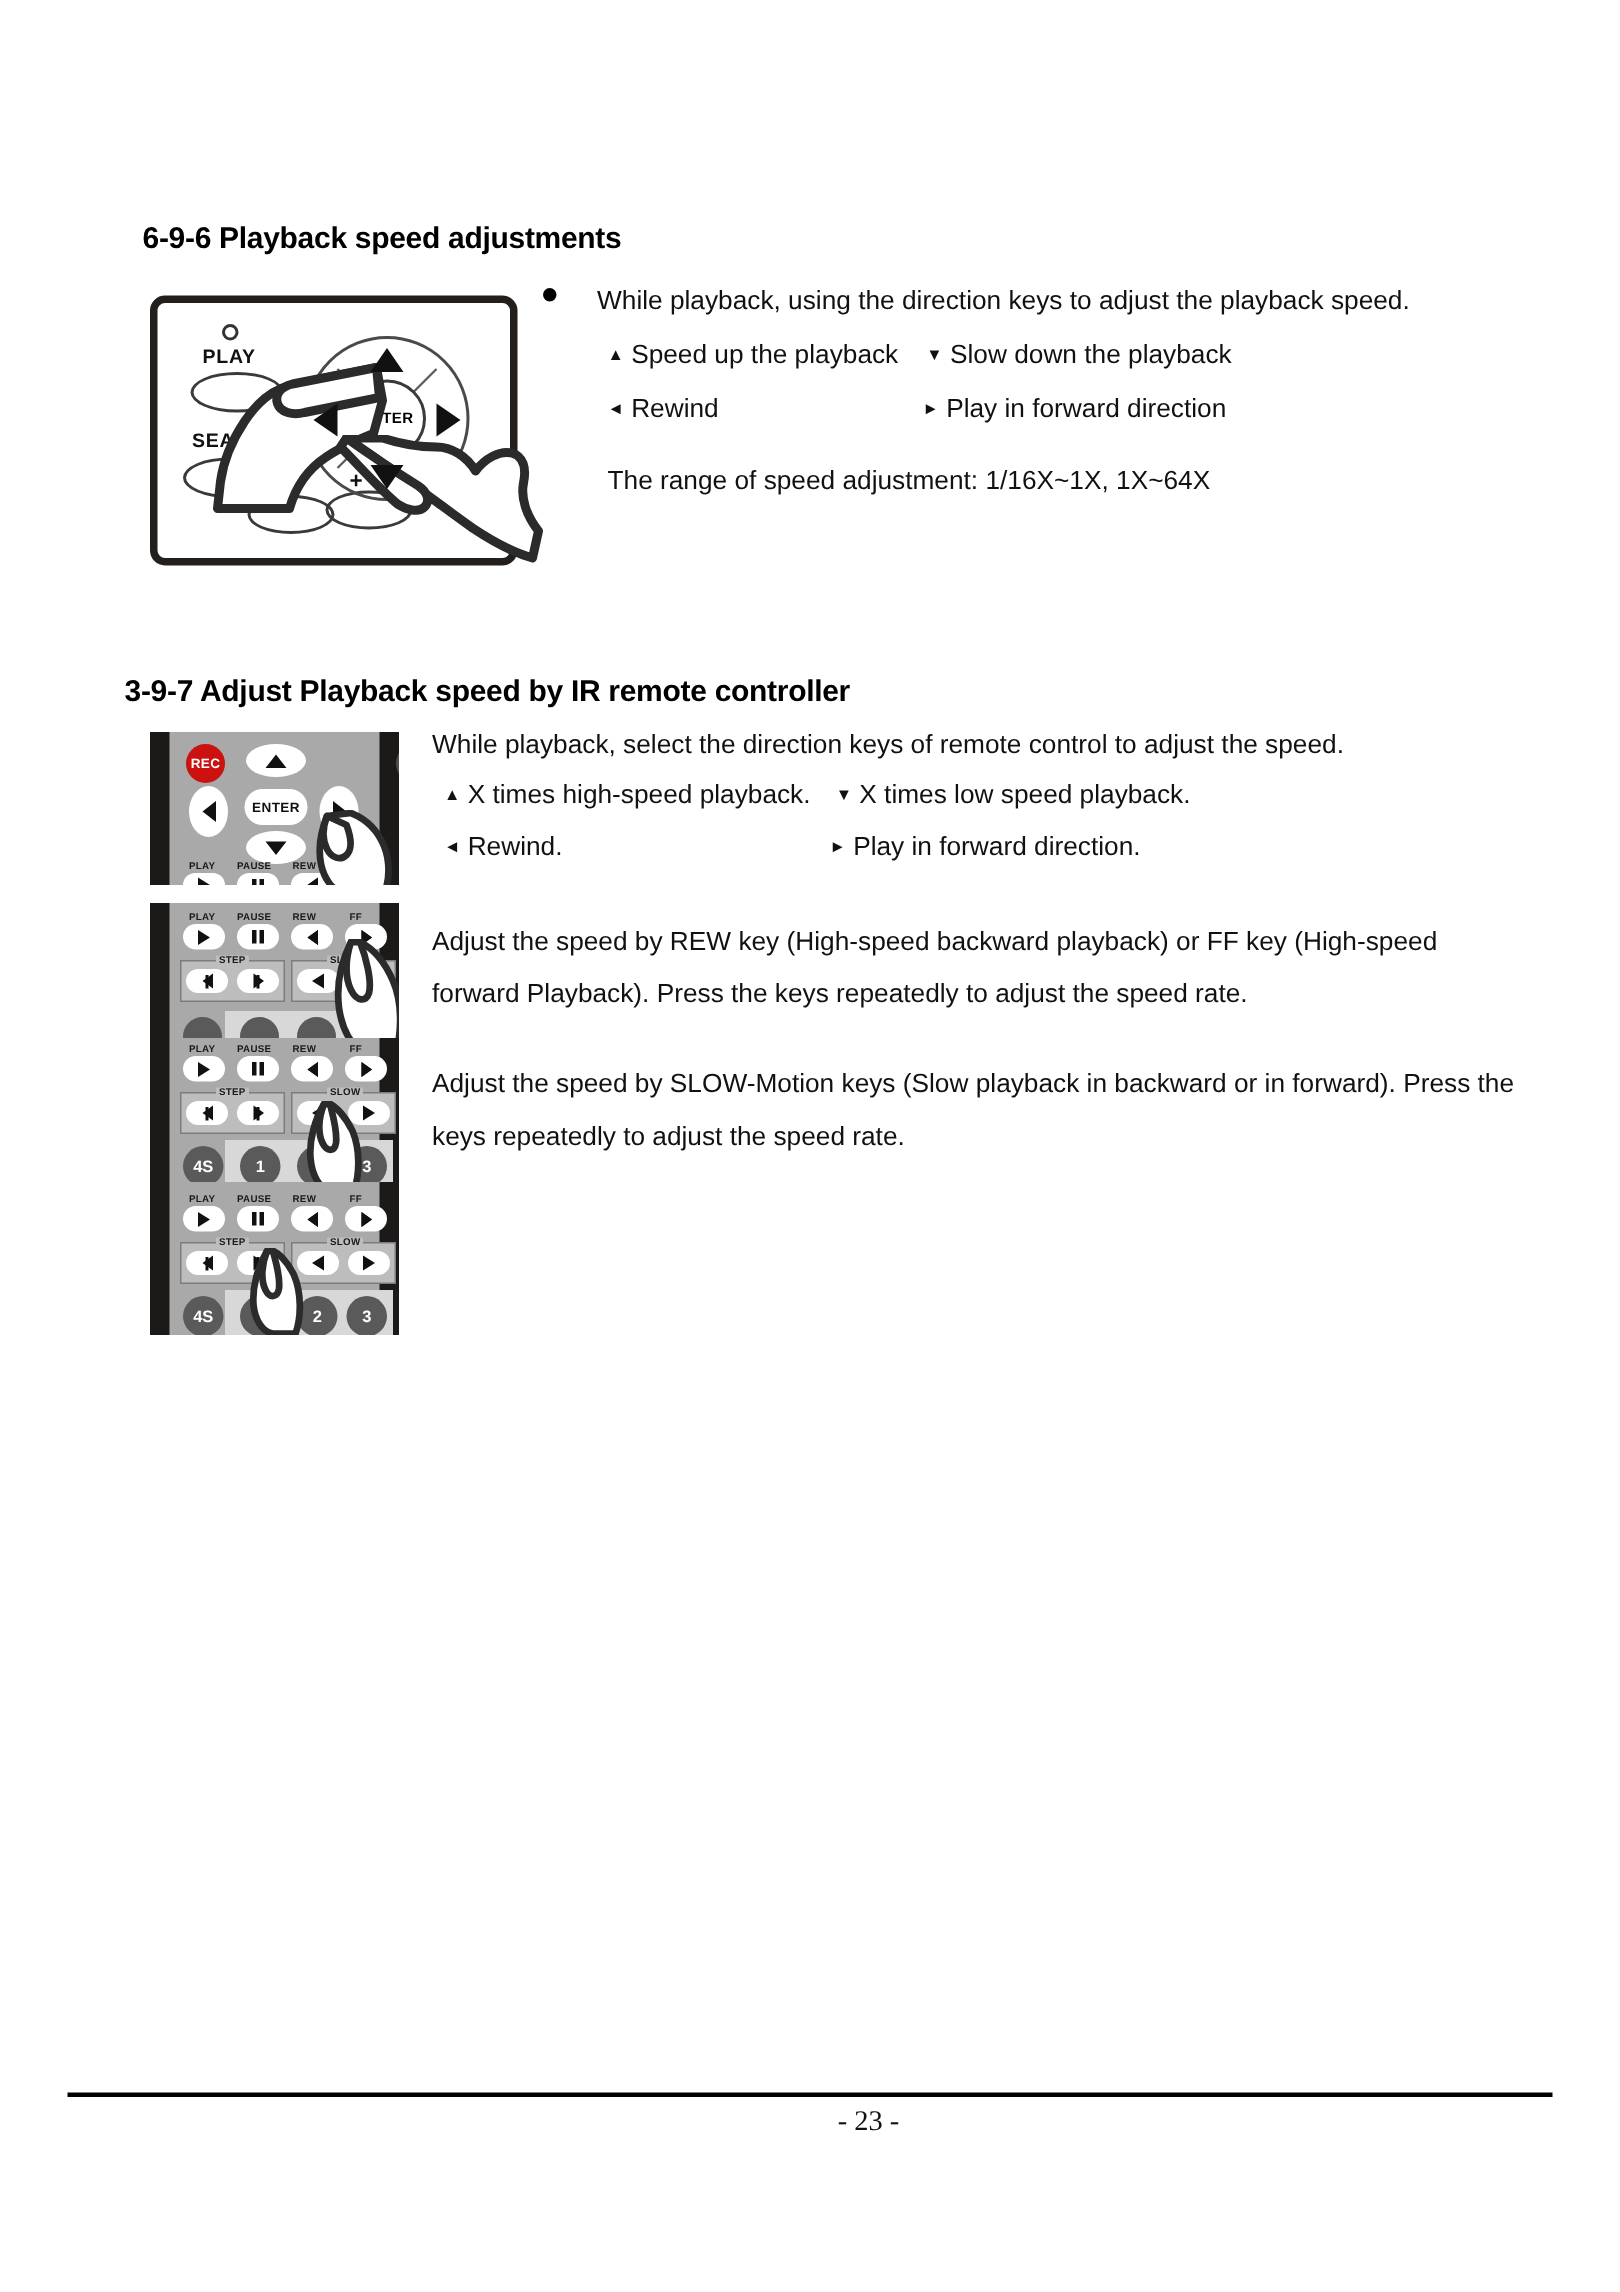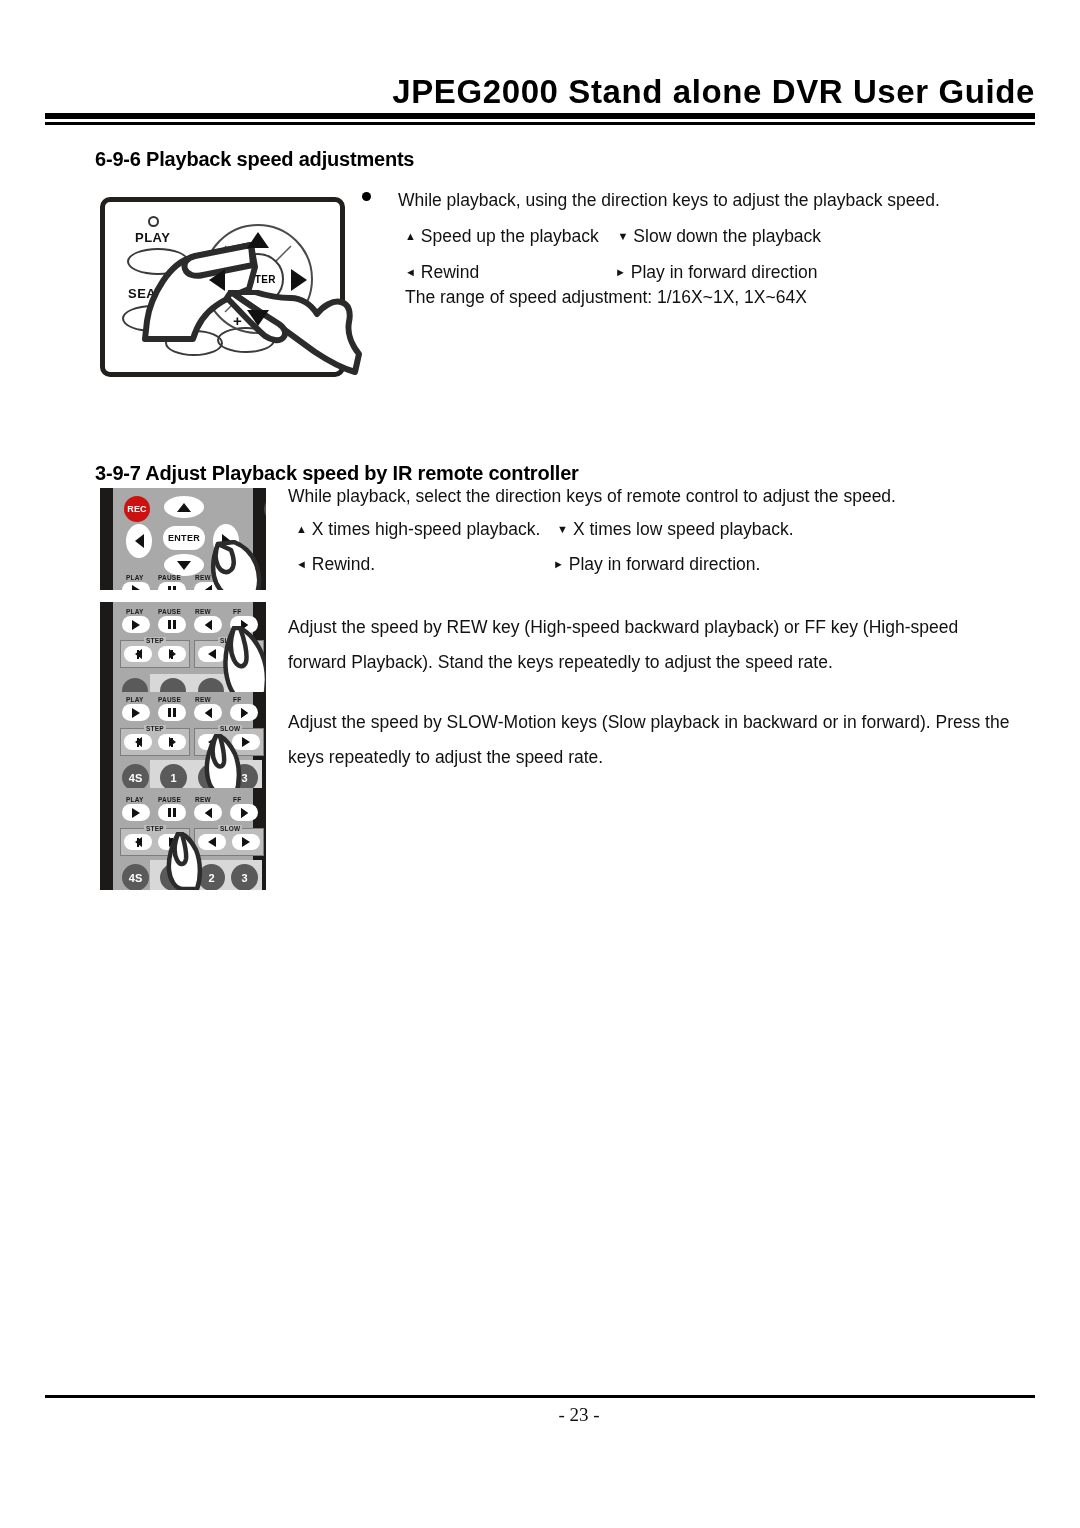--- a/index.html
+++ b/index.html
@@ -59,21 +59,21 @@
 
   
   .section-heading {
     position: absolute;
     font-size: 20px;
     font-weight: bold;
     letter-spacing: -0.2px;
     white-space: nowrap;
   }
   #heading-396 { left: 95px; top: 148px; }
-  #heading-397 { left: 95px; top: 450px; margin-top: 12px; }
+  #heading-397 { left: 83px; top: 450px; }
 
   
   .body-text {
     position: absolute;
     font-size: 17.5px;
     line-height: 29px;
     color: #111;
     white-space: nowrap;
   }
   .para {
@@ -333,25 +333,20 @@
     font-size: 19px;
     color: #111;
     padding-left: 39px;
   }
 </style>
 </head>
 <body>
 
 <div class="page">
 
-  <div class="doc-header">
-    <div class="doc-title">JPEG2000 Stand alone DVR User Guide</div>
-    <div class="header-rule-thick"></div>
-    <div class="header-rule-thin"></div>
-  </div>
 
   <div class="section-heading" id="heading-396">6-9-6 Playback speed adjustments</div>
 
   <div class="bullet-dot"></div>
   <div class="body-text" style="left:405px; top:222px;">
     <span class="tri">▲</span>
     <span>Speed up the playback</span>
     <span style="display:inline-block;width:9px;"></span>
     <span class="tri">▼</span>
     <span>Slow down the playback</span>
@@ -361,21 +356,21 @@
 
   <div class="body-text" style="left:405px; top:258px;text-align:right;">
     <span class="tri">◄</span>
     <span>Rewind</span>
   </div>
   <div class="body-text" style="left:615px; top:258px;">
     <span class="tri">►</span>
     <span>Play in forward direction</span>
   </div>
 
-  <div class="body-text" style="left:405px; top:283px;">The range of speed adjustment: 1/16X~1X, 1X~64X</div>
+  <div class="body-text" style="left:405px; top:306px;">The range of speed adjustment: 1/16X~1X, 1X~64X</div>
 
   <div class="dvr-panel">
     <div class="dvr-led"></div>
     <div class="dvr-lbl dvr-lbl-play">PLAY</div>
     <div class="dvr-oval oval-play"></div>
     <div class="dvr-lbl dvr-lbl-search">SEARCH</div>
     <div class="dvr-oval oval-search"></div>
     <div class="dvr-oval oval-b1"></div>
     <div class="dvr-oval oval-b2"></div>
     <div class="dvr-plus">+</div>
@@ -421,21 +416,21 @@
 
   <div class="body-text" style="left:296px; top:550px;">
     <span class="tri">◄</span>
     <span>Rewind.</span>
   </div>
   <div class="body-text" style="left:553px; top:550px;">
     <span class="tri">►</span>
     <span>Play in forward direction.</span>
   </div>
 
-  <div class="para" style="left:288px; top:610px; width:730px;">Adjust the speed by REW key (High-speed backward playback) or FF key (High-speed forward Playback). Stand the keys repeatedly to adjust the speed rate.</div>
+  <div class="para" style="left:288px; top:610px; width:730px;">Adjust the speed by REW key (High-speed backward playback) or FF key (High-speed forward Playback). Press the keys repeatedly to adjust the speed rate.</div>
   <div class="para" style="left:288px; top:705px; width:730px;">Adjust the speed by SLOW-Motion keys (Slow playback in backward or in forward). Press the keys repeatedly to adjust the speed rate.</div>
 
   <div class="remote" id="remote-1">
     <div class="remote-face"></div>
     <div class="remote-edge-l"></div>
     <div class="remote-edge-r"></div>
 
     <div class="rkey rkey-rec" style="left:24px; top:8px; width:26px; height:26px;">REC</div>
     <div class="rkey rkey-stop" style="left:116px; top:8px; width:26px; height:26px;margin-left:48px;">STOP</div>
 

